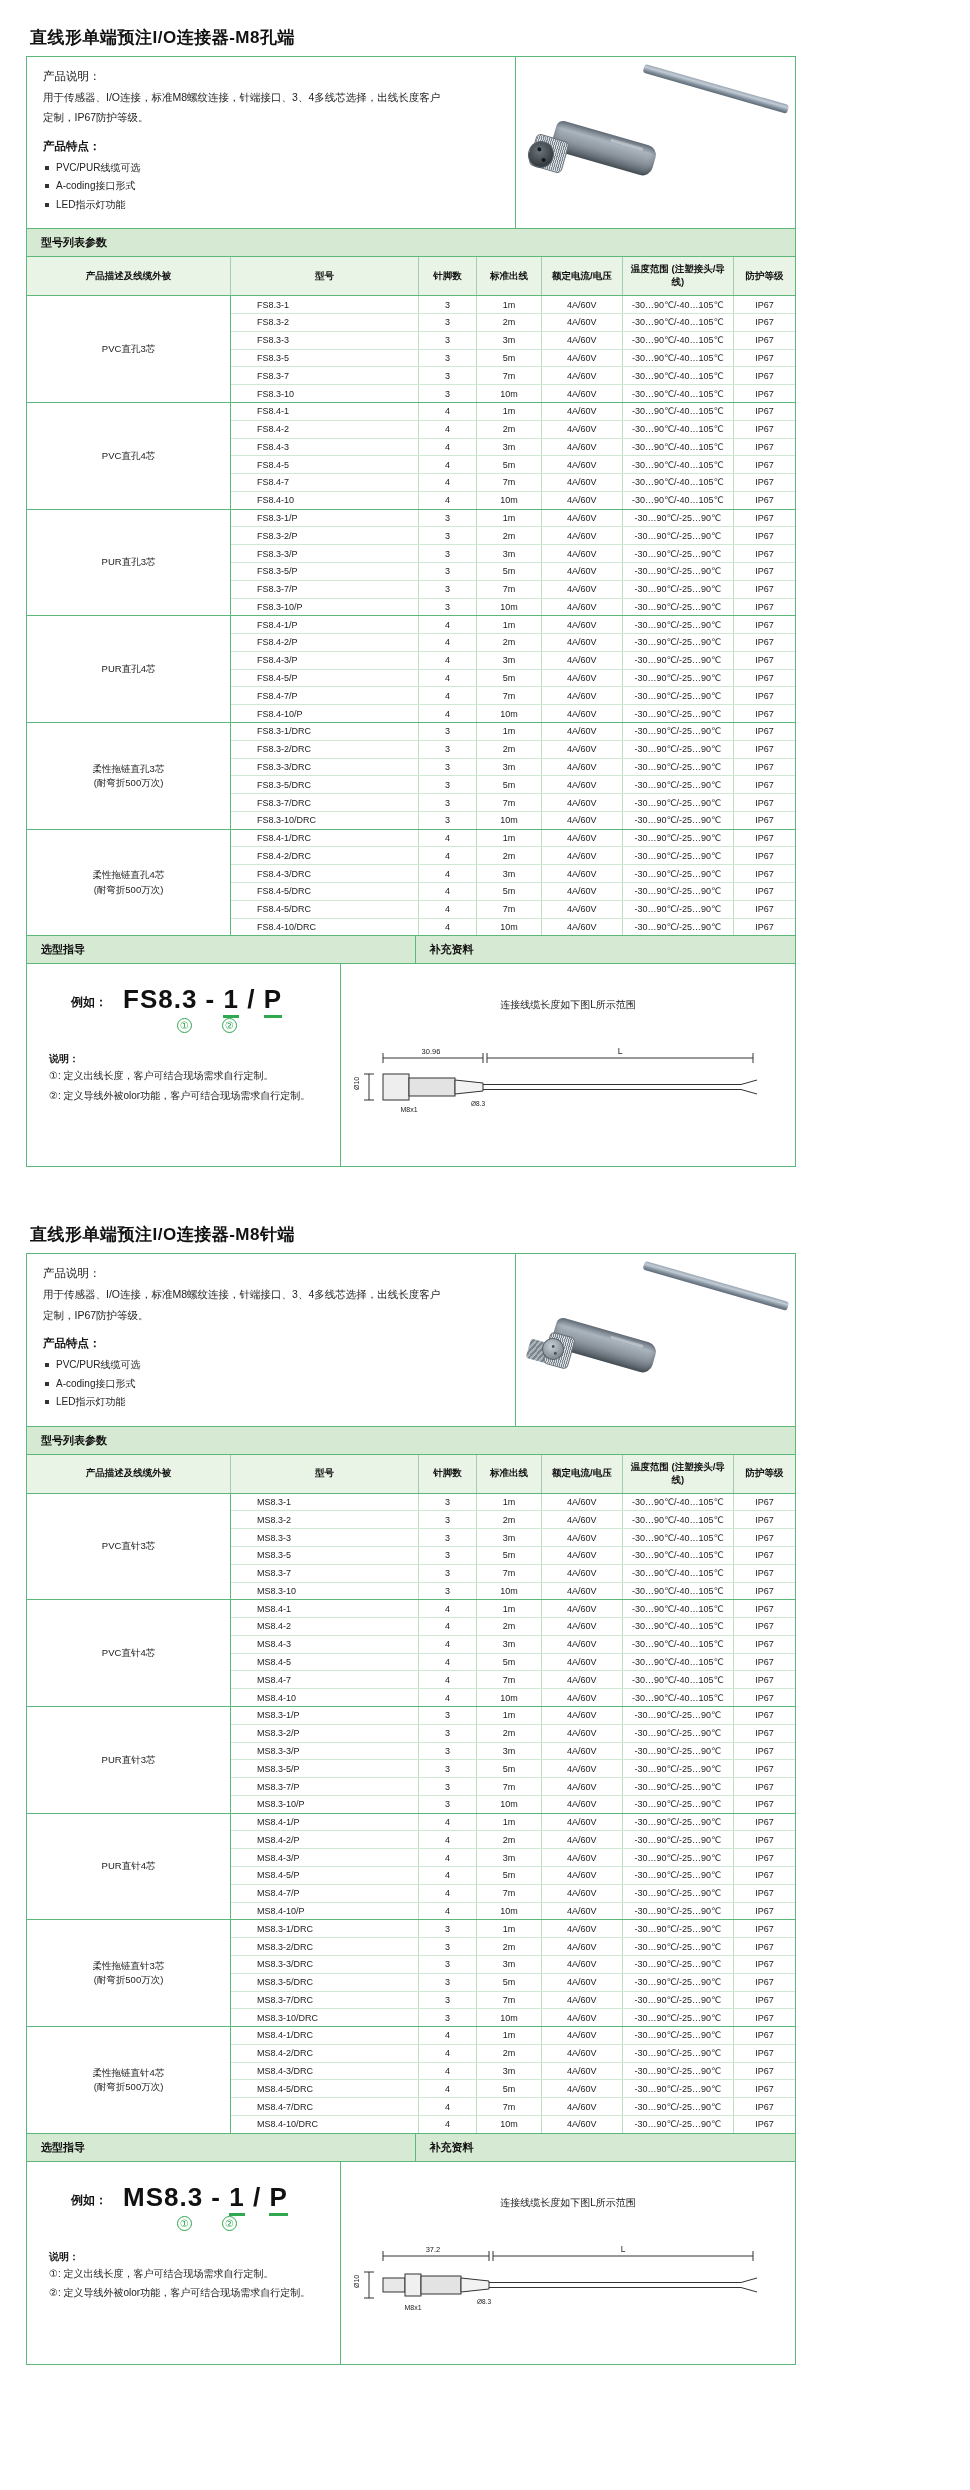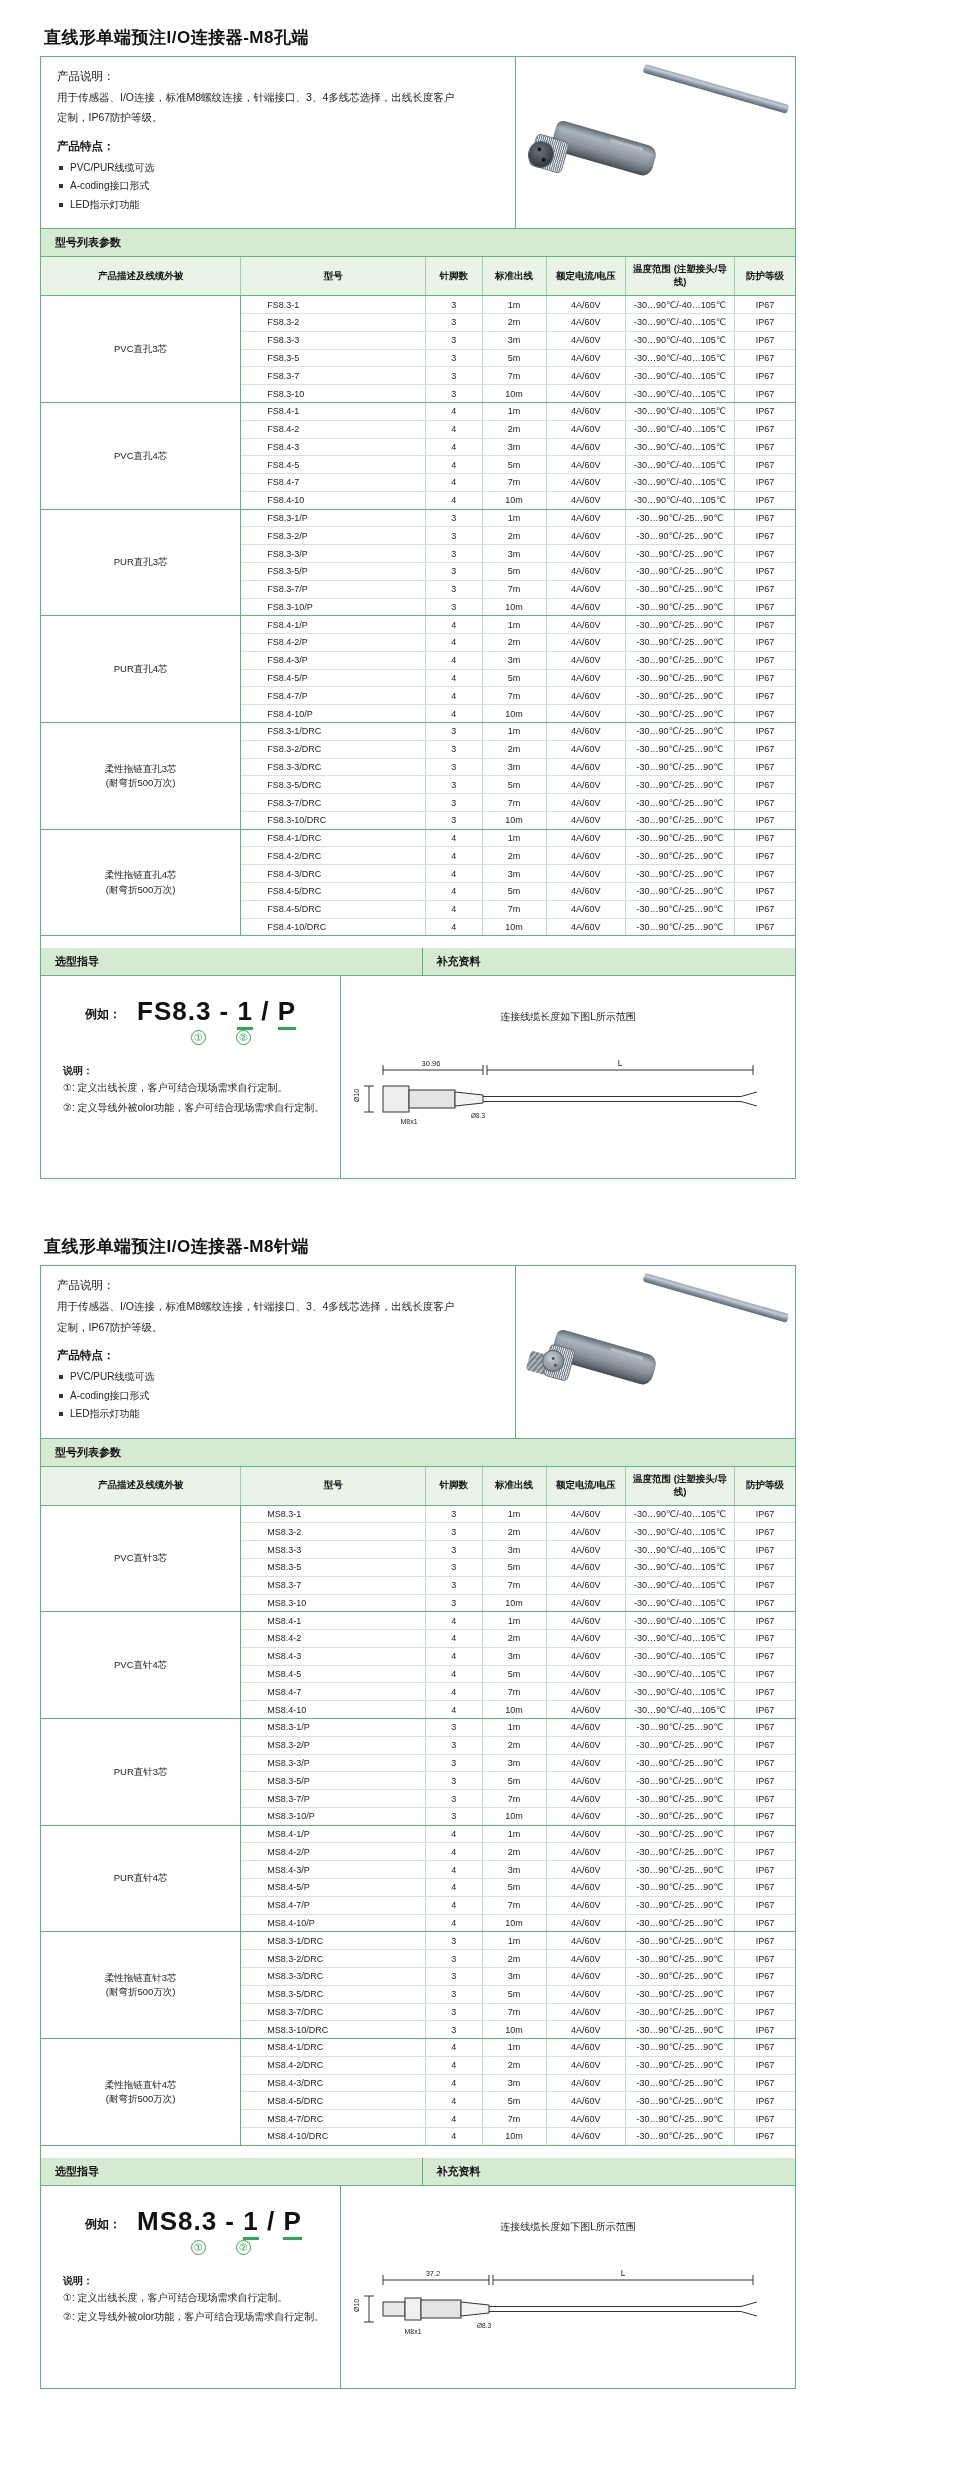--- a/index.html
+++ b/index.html
@@ -4,21 +4,21 @@
 <style>
   * { box-sizing: border-box; }
   html, body { margin: 0; padding: 0; }
   body {
     width: 970px;
     background: #ffffff;
     font-family: "Liberation Sans", "DejaVu Sans", sans-serif;
     color: #1a1a1a;
     -webkit-font-smoothing: antialiased;
   }
-  .page { width: 826px; padding: 22px 30px 10px 40px; }
+  .page { width: 826px; padding: 22px 30px 10px 26px; }
 
   
   .sec-title {
     font-size: 17px;
     font-weight: bold;
     color: #111;
     letter-spacing: .5px;
     padding: 4px 0 7px 4px;
   }
 
@@ -113,21 +113,21 @@
 
   
   .band {
     background: #d6e9d2;
     font-size: 11px; font-weight: bold; color: #111;
     padding: 6px 0 6px 14px;
     border-bottom: 1px solid #5cb87a;
     font-family: Liberation Mono, monospace;
   }
   .band-row { display: flex; border-bottom: 1px solid #5cb87a; }
-  .band-row .band { border-bottom: none; margin-top: 12px; }
+  .band-row .band { border-bottom: none; }
   .band-row .band.b1 { width: 50.6%; border-right: 1px solid #5cb87a; }
   .band-row .band.b2 { flex: 1 1 auto; }
 
   
   table.spec { width: 100%; border-collapse: collapse; table-layout: fixed; }
   table.spec th {
     background: #e9f3e6;
     font-size: 9.5px; font-weight: bold; color: #111;
     padding: 6px 2px;
     border-right: 1px solid #9ed0ab;

